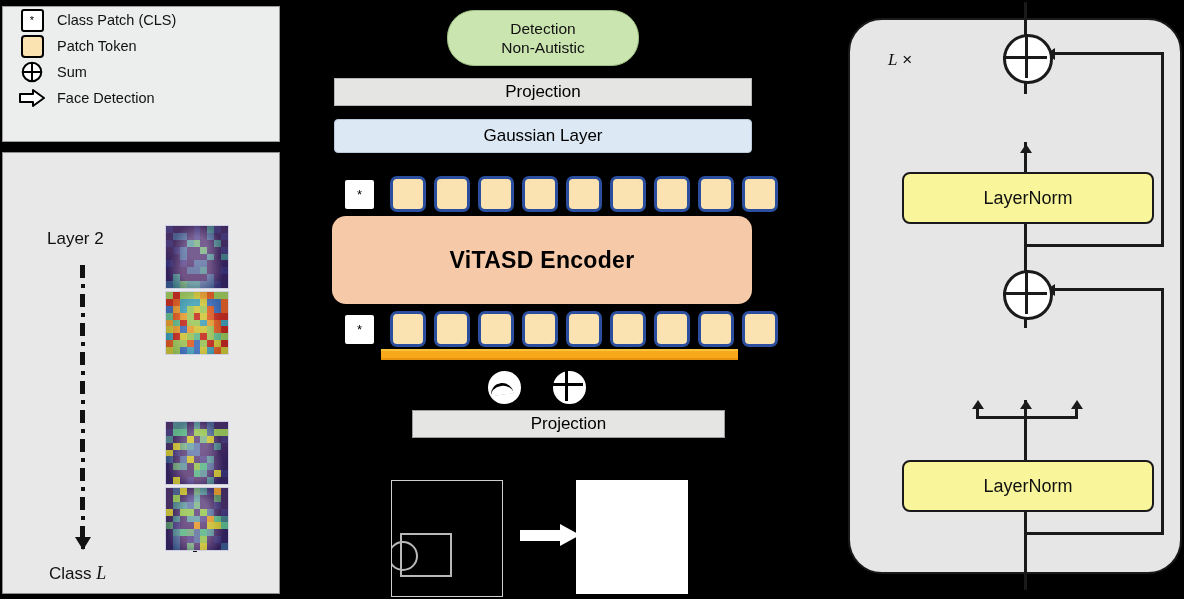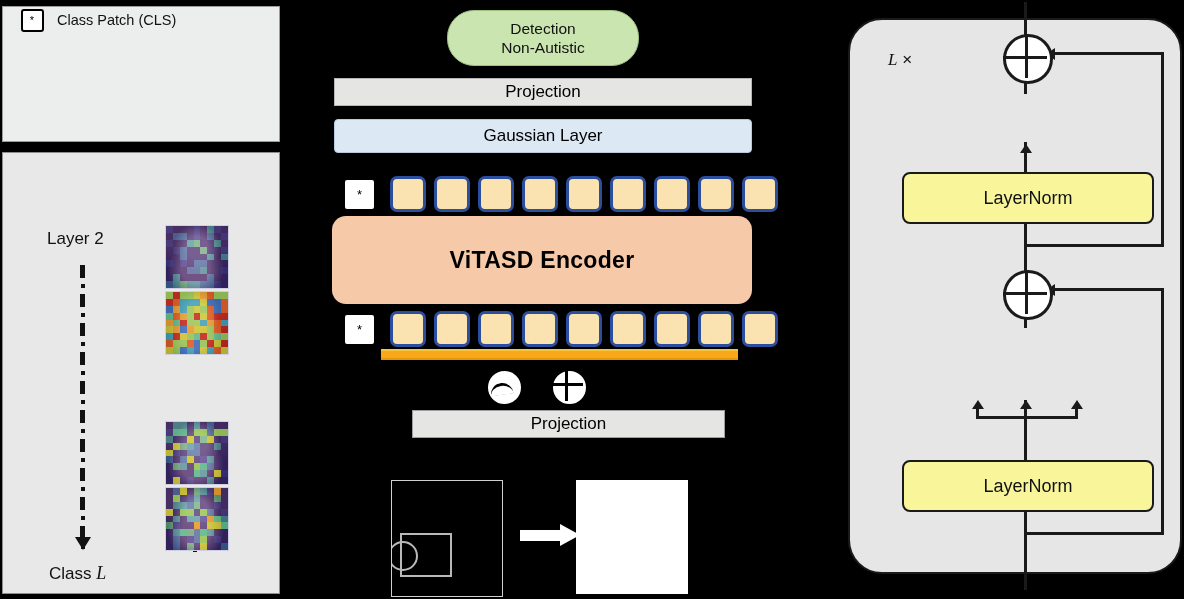--- a/index.html
+++ b/index.html
@@ -127,20 +127,44 @@
 </style>
 </head>
 <body>
 
 <div class="abs" id="legend-panel">
   <div class="legend-row">
     <span class="legend-icon">
       <span class="ic-cls">*</span>
     </span>
     <span class="legend-label">Class Patch (CLS)</span>
+  </div>
+  <div class="legend-row">
+    <span class="legend-icon">
+      <span class="ic-patch"></span>
+    </span>
+    <span class="legend-label">Patch Token</span>
+  </div>
+  <div class="legend-row">
+    <span class="legend-icon">
+      <svg width="22" height="22" viewBox="0 0 22 22" aria-hidden="true">
+        <circle cx="11" cy="11" r="9.3" fill="#fff" stroke="#000" stroke-width="2"></circle>
+        <line x1="1.3" y1="11" x2="20.7" y2="11" stroke="#000" stroke-width="2"></line>
+        <line x1="11" y1="1.3" x2="11" y2="20.7" stroke="#000" stroke-width="2"></line>
+      </svg>
+    </span>
+    <span class="legend-label">Sum</span>
+  </div>
+  <div class="legend-row">
+    <span class="legend-icon">
+      <svg width="26" height="18" viewBox="0 0 26 18" aria-hidden="true">
+        <path d="M1 5 H14 V1 L25 9 L14 17 V13 H1 Z" fill="#fff" stroke="#000" stroke-width="2" stroke-linejoin="round"></path>
+      </svg>
+    </span>
+    <span class="legend-label">Face Detection</span>
   </div>
 </div>
 
 <div class="abs" id="attn-panel">
   <div id="layer-first">Layer 2</div>
   <div id="layer-last"><span>Class </span><i>L</i></div>
 
   <div id="dash-arrow"></div>
 
   <div class="attn-map" style="left:162px;top:72px;">

